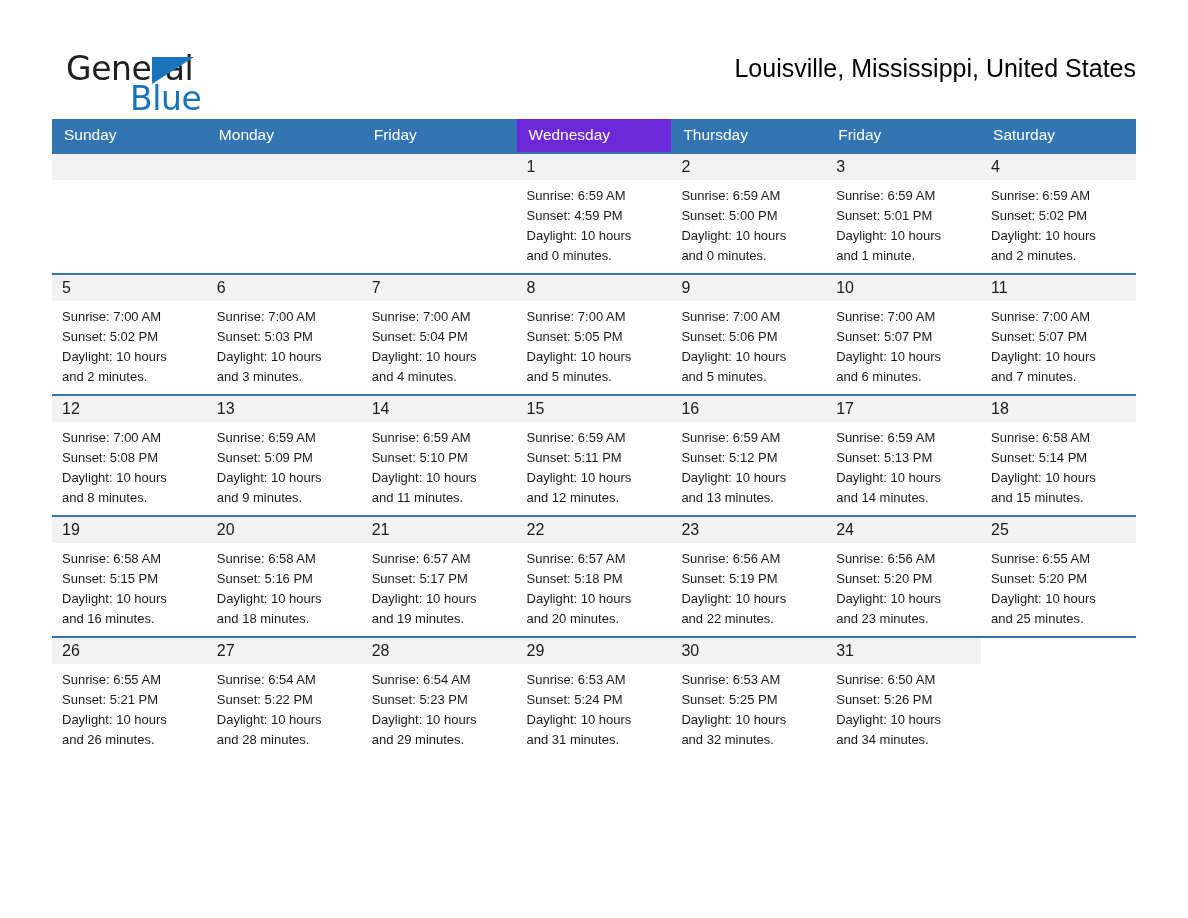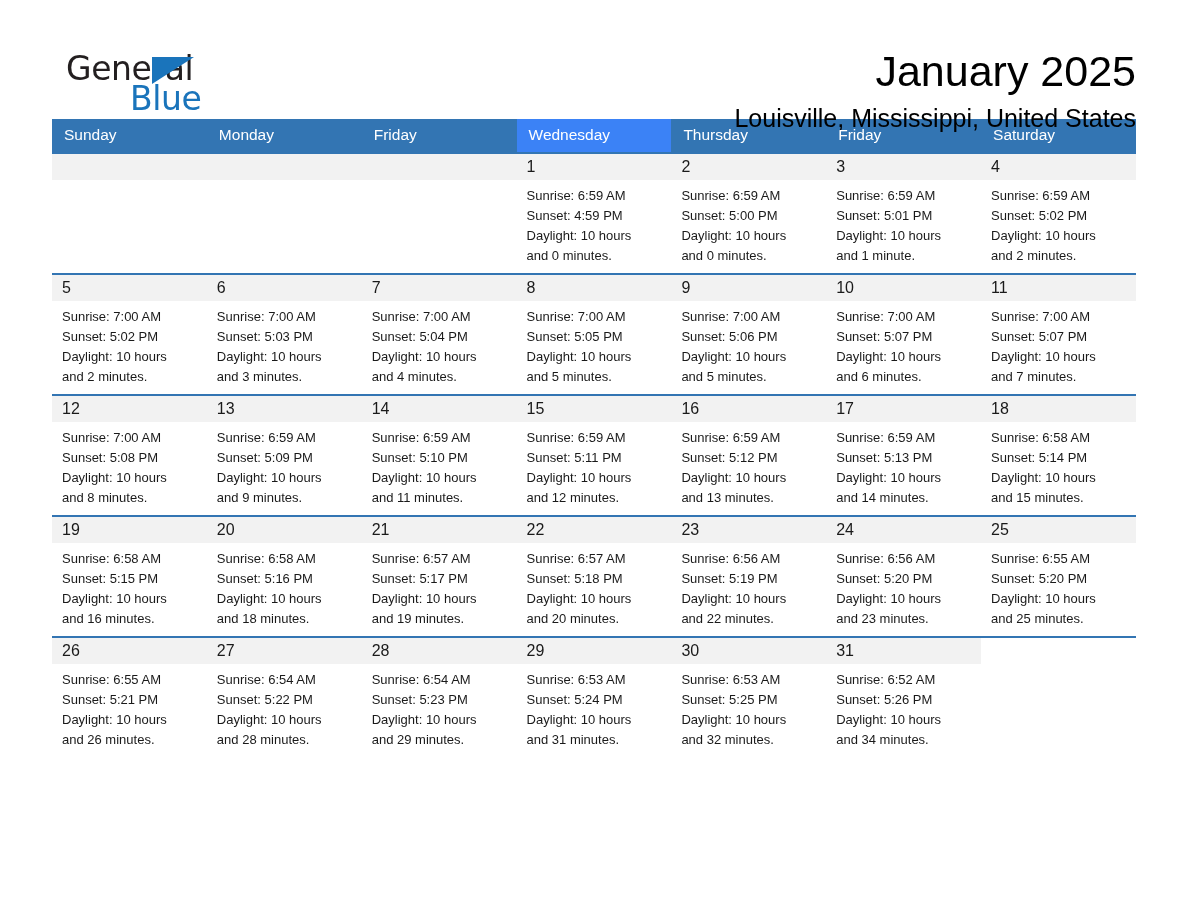--- a/index.html
+++ b/index.html
@@ -151,32 +151,31 @@
 
 <div class="page">
 
   <div class="masthead">
     <div class="brand">
       <span class="brand-general">General</span>
       <span class="brand-triangle"></span>
       <span class="brand-blue">Blue</span>
     </div>
     <div class="titles">
-      <div class="month-title">January 2025</div>
       <div class="location-title">Louisville, Mississippi, United States</div>
     </div>
   </div>
 
   <table class="calendar">
     <thead>
       <tr id="weekday-row">
           <th style="background: rgb(51, 117, 179);">Sunday</th>
           <th style="background: rgb(51, 117, 179);">Monday</th>
           <th style="background: rgb(51, 117, 179);">Friday</th>
-          <th style="background: #3b82f6;">Wednesday</th>
+          <th style="background: #6d28d9;">Wednesday</th>
           <th style="background: rgb(51, 117, 179);">Thursday</th>
           <th style="background: rgb(51, 117, 179);">Friday</th>
           <th style="background: rgb(51, 117, 179);">Saturday</th>
         </tr>
     </thead>
     <tbody id="calendar-body">
         <tr class="week-row">
           <td style="border-top-color: rgb(51, 117, 179);">
             <div class="daycell empty">
               <div class="daynum-band">
@@ -595,21 +594,21 @@
                 <div>and 32 minutes.</div>
               </div>
             </div>
           </td>
           <td style="border-top-color: rgb(51, 117, 179);">
             <div class="daycell">
               <div class="daynum-band">
                 <span class="daynum">31</span>
               </div>
               <div class="details">
-                <div>Sunrise: 6:52 AM</div>
+                <div>Sunrise: 6:50 AM</div>
                 <div>Sunset: 5:26 PM</div>
                 <div>Daylight: 10 hours</div>
                 <div>and 34 minutes.</div>
               </div>
             </div>
           </td>
           <td style="border-top-color: rgb(51, 117, 179);">
             <div class="daycell empty">
               <div class="daynum-band" style="background: rgb(255, 255, 255);">
                 <span class="daynum"></span>

